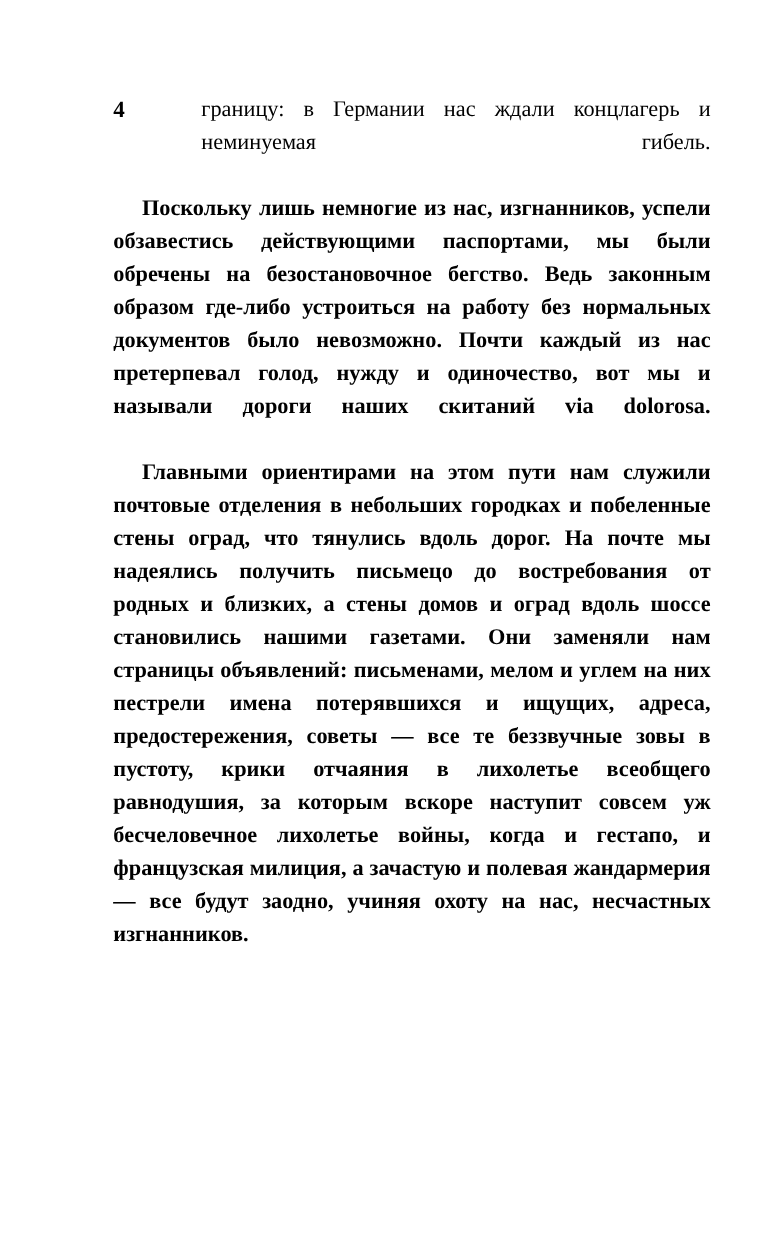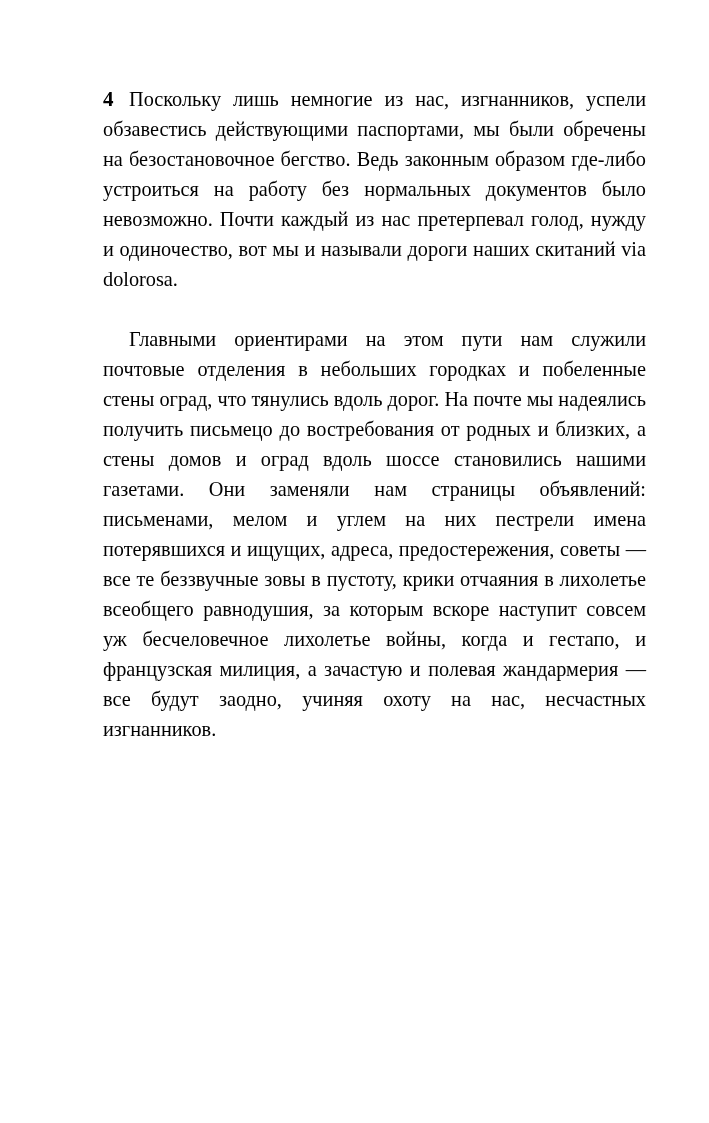--- a/index.html
+++ b/index.html
@@ -42,40 +42,42 @@
     hyphens: manual;
     -webkit-hyphens: manual;
   }
   p.opening {
     text-indent: 0;
     padding-left: 80px;
     margin-bottom: 0;
   }
   p.body-par {
     text-indent: 26px;
+    font-weight: bold;
   }
   p.opening::after,
   p.body-par::after {
     content: "";
     display: inline-block;
     width: 100%;
   }
   p.last-line-par::after {
     display: none;
   }
 </style>
 </head>
 <body>
 
 <div class="page">
 
   <div class="text-column">
 
     <div class="page-number">4</div>
 
+    <p class="opening">границу: в Германии нас ждали концлагерь и неминуемая гибель.</p>
 
     <p class="body-par">Поскольку лишь немногие из нас, изгнанников, успели обзавестись действующими паспортами, мы были обречены на безостановочное бегство. Ведь законным образом где-либо устроиться на работу без нормальных документов было невозможно. Почти каждый из нас претерпевал голод, нужду и одиночество, вот мы и называли дороги наших скитаний via dolorosa.</p>
 
     <p class="body-par last-line-par">Главными ориентирами на этом пути нам служили почтовые отделения в небольших городках и побеленные стены оград, что тянулись вдоль дорог. На почте мы надеялись получить письмецо до востребования от родных и близких, а стены домов и оград вдоль шоссе становились нашими газетами. Они заменяли нам страницы объявлений: письменами, мелом и углем на них пестрели имена потерявшихся и ищущих, адреса, предостережения, советы — все те беззвучные зовы в пустоту, крики отчаяния в лихолетье всеобщего равнодушия, за которым вскоре наступит совсем уж бесчеловечное лихолетье войны, когда и гестапо, и французская милиция, а зачастую и полевая жандармерия — все будут заодно, учиняя охоту на нас, несчастных изгнанников.</p>
 
   </div>
 
 </div>
 
 </body></html>

